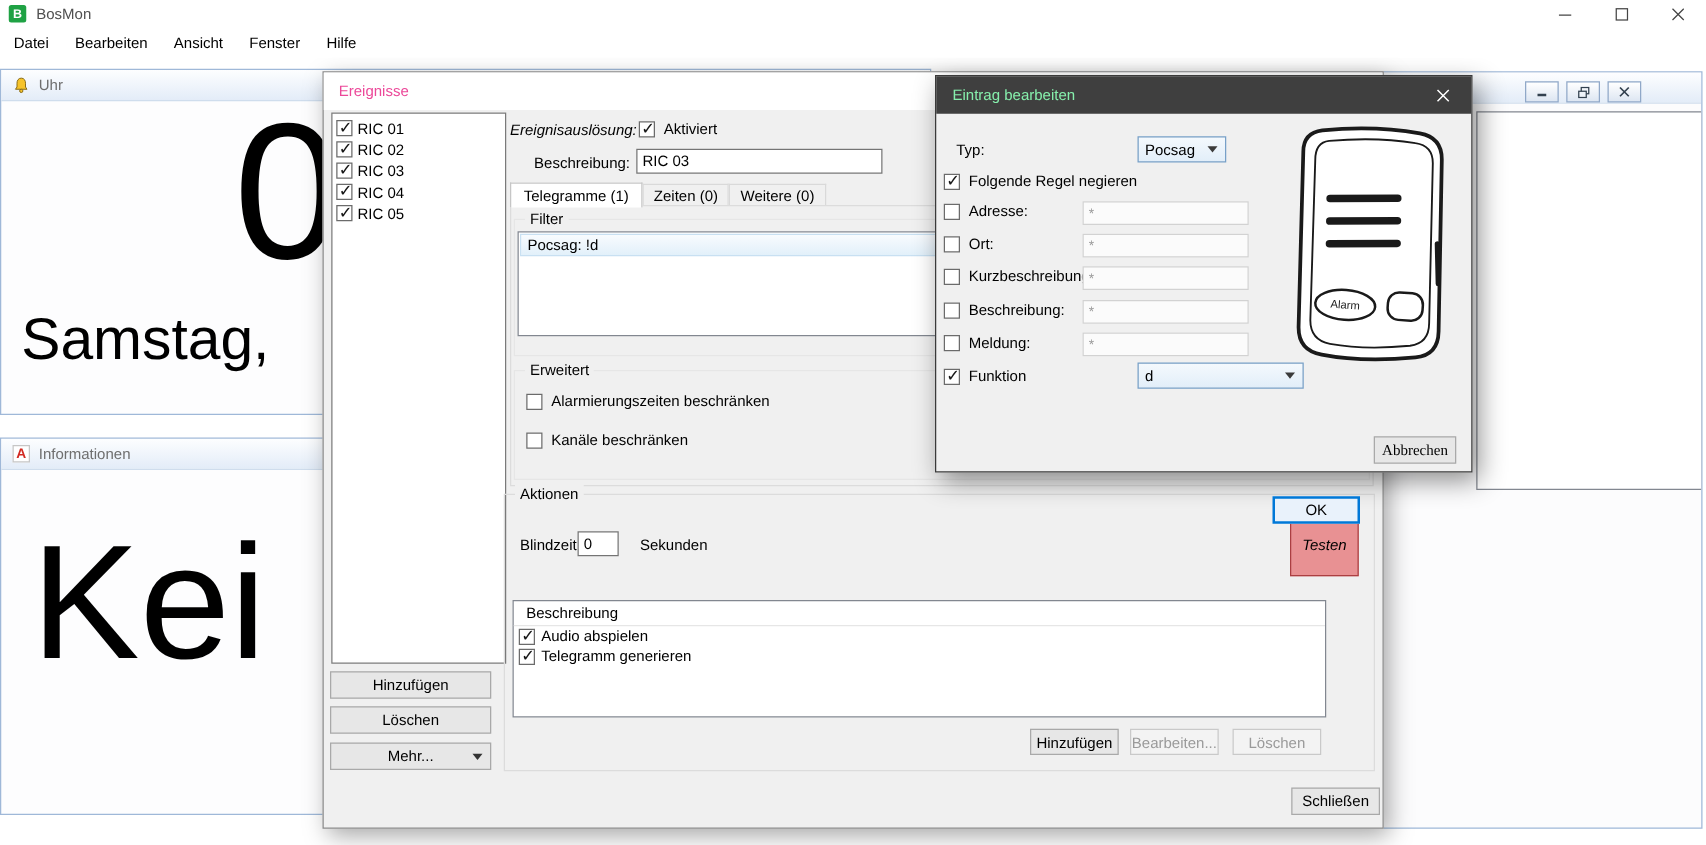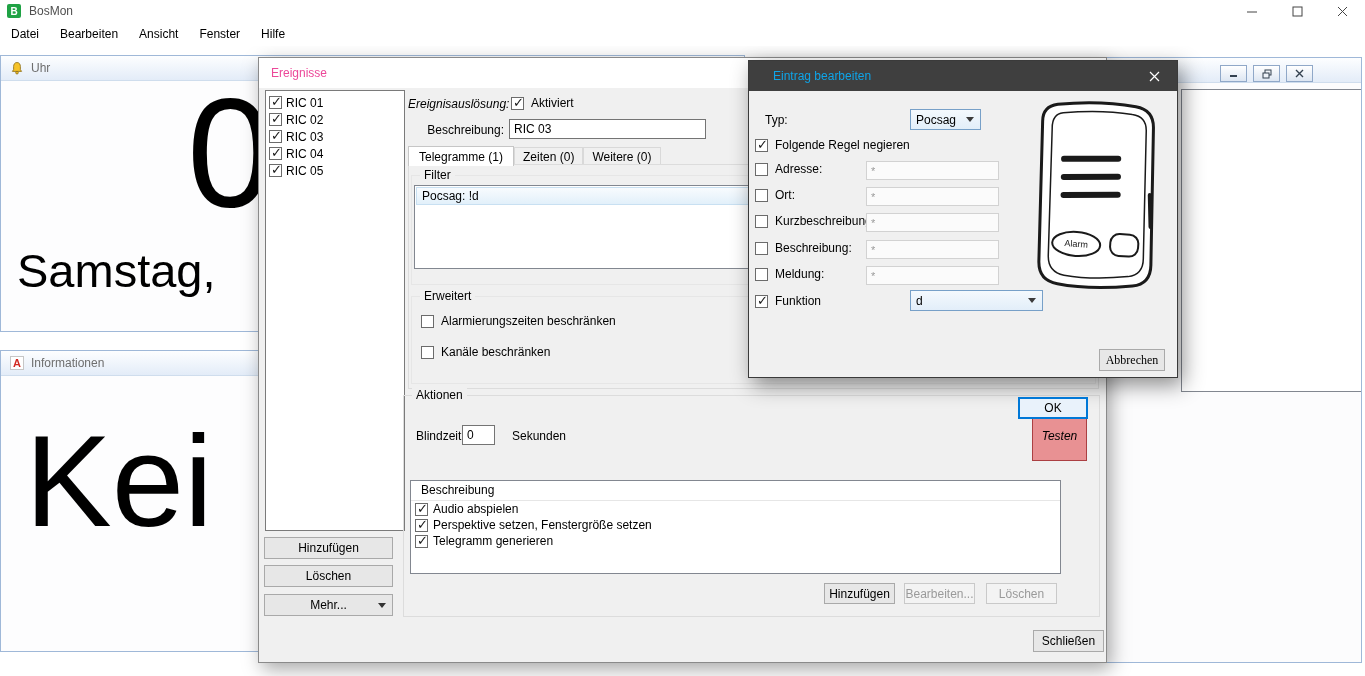--- a/index.html
+++ b/index.html
@@ -82,22 +82,22 @@
   .test-btn { position:absolute; left:628px; top:15px; width:55px; height:50px; background:#e89193;
               border:1px solid #ab3f42; display:flex; align-items:center; justify-content:center;font-style:italic; }
   .actions-list { position:absolute; left:6px; top:84px; width:651px; height:94px; background:#fff;
                   border:1px solid #828790; }
   .actions-list-header { height:20px; line-height:19px; padding-left:10px; border-bottom:1px solid #e6e6e6; }
   .action-item { display:flex; align-items:center; gap:5px; height:16px; padding-left:4px; }
 
   
   .edit-dialog { position:absolute; left:748px; top:60px; width:430px; height:318px; background:#f0f0f0;
                  border:1px solid #3a3a3a; box-shadow:5px 7px 20px rgba(0,0,0,0.45); z-index:30; }
-  .edit-title { height:30px; background:#3f3f3f; color:#0ea5e9; display:flex; align-items:center;
-                padding-left:24px; }
+  .edit-title { height:30px; background:#3f3f3f; color:#86efac; display:flex; align-items:center;
+                padding-left:13px; }
   .edit-close { position:absolute; right:0; top:0; width:45px; height:30px; display:flex;
                 align-items:center; justify-content:center; }
   .pager-box { position:absolute; left:268px; top:34px; width:152px; height:218px; }
   .ok-btn { border:2px solid #0078d7; background:#e9f2fb;margin-top:48px; }
 </style>
 </head>
 <body>
 
 <div class="titlebar">
   <span class="app-icon">B</span>
@@ -251,24 +251,20 @@
     <input class="textbox" style="left: 58px; top: 29px; width: 33px; height: 20px;" value="0">
     <span class="lbl" style="left:108px; top:33px;">Sekunden</span>
 
     <div class="test-btn">Testen</div>
 
     <div class="actions-list">
       <div class="actions-list-header">Beschreibung</div>
       <div class="action-item">
         <span class="cb checked"></span>
         <span>Audio abspielen</span>
-      </div>
-      <div class="action-item">
-        <span class="cb checked"></span>
-        <span>Perspektive setzen,  Fenstergröße setzen</span>
       </div>
       <div class="action-item">
         <span class="cb checked"></span>
         <span>Telegramm generieren</span>
       </div>
     </div>
 
     <div class="btn" style="left:420px; top:187px; width:71px; height:21px;">Hinzufügen</div>
     <div class="btn disabled" style="left:500px; top:187px; width:71px; height:21px;">Bearbeiten...</div>
     <div class="btn disabled" style="left:582px; top:187px; width:71px; height:21px;">Löschen</div>

